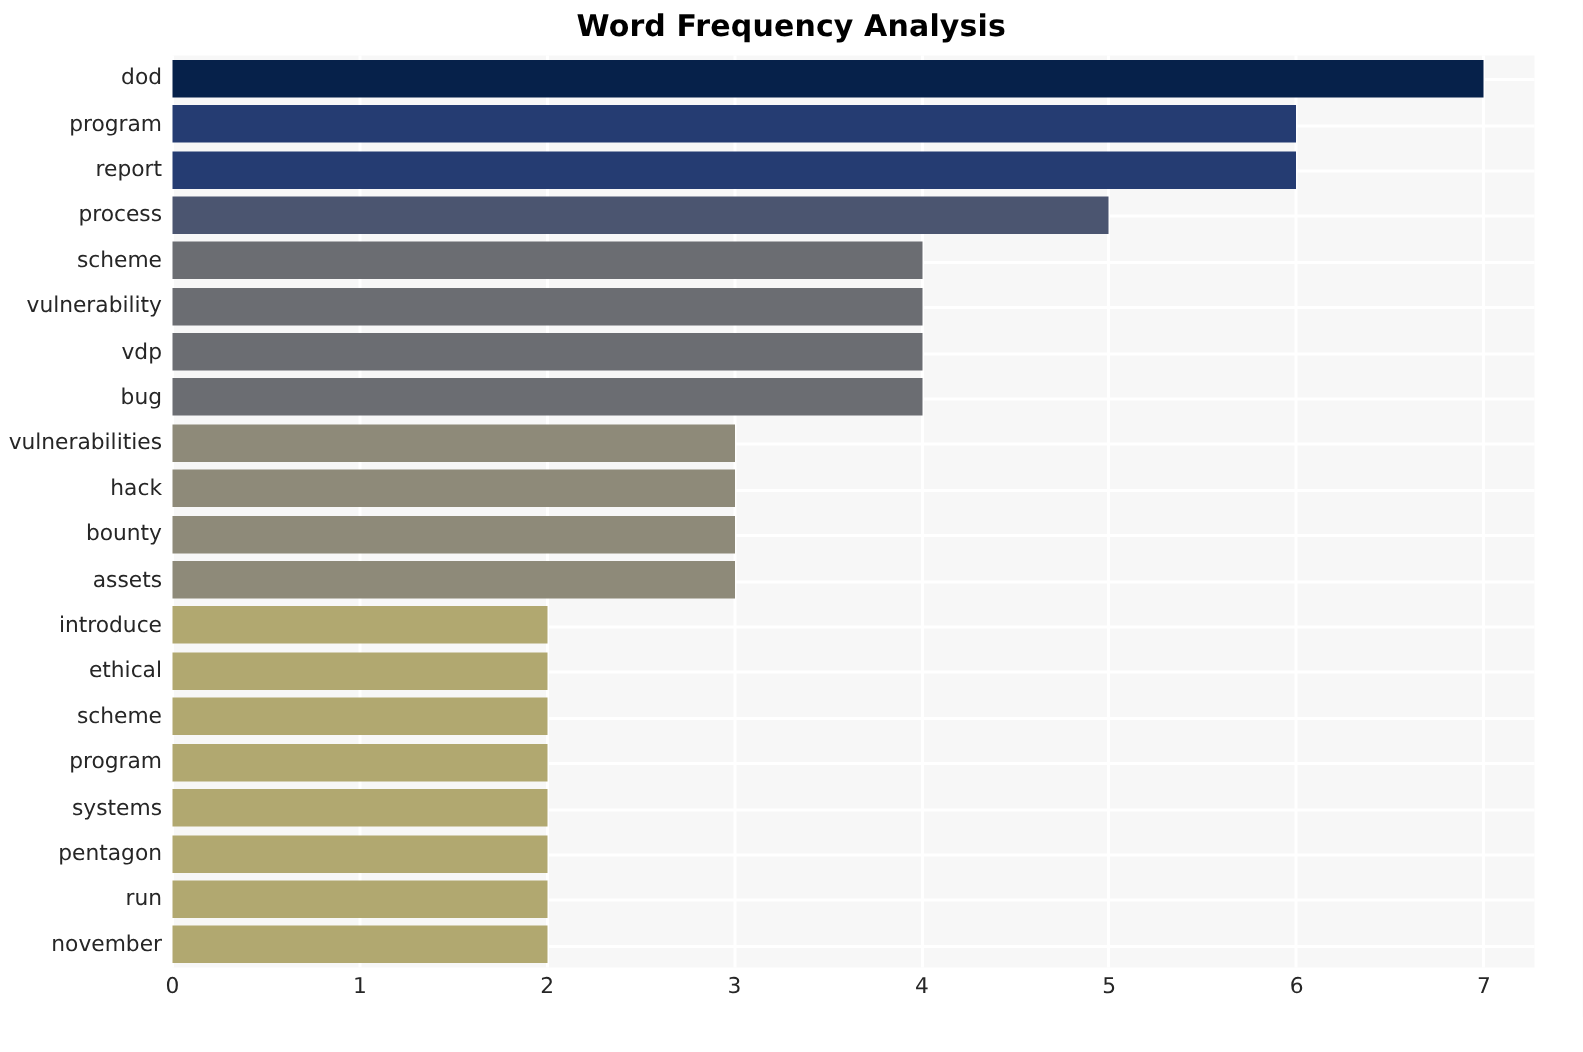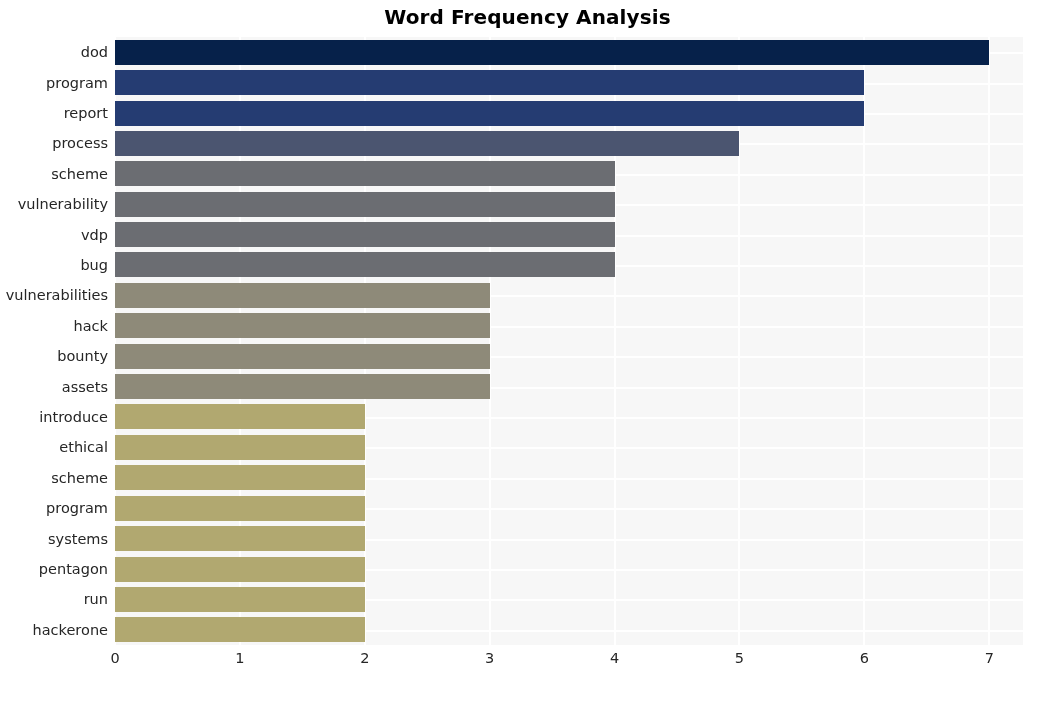--- a/index.html
+++ b/index.html
@@ -192,21 +192,21 @@
       <div class="ytick" style="top: 282px;">hack</div>
       <div class="ytick" style="top: 312px;">bounty</div>
       <div class="ytick" style="top: 343px;">assets</div>
       <div class="ytick" style="top: 373px;">introduce</div>
       <div class="ytick" style="top: 403px;">ethical</div>
       <div class="ytick" style="top: 434px;">scheme</div>
       <div class="ytick" style="top: 464px;">program</div>
       <div class="ytick" style="top: 495px;">systems</div>
       <div class="ytick" style="top: 525px; padding-left: 42px;">pentagon</div>
       <div class="ytick" style="top: 555px;">run</div>
-      <div class="ytick" style="top: 586px;">hackerone</div>
+      <div class="ytick" style="top: 586px;">november</div>
     </div>
 
   <div id="xtick-layer">
       <div class="xtick" style="left: 0px;">0</div>
       <div class="xtick" style="left: 124.897px;">1</div>
       <div class="xtick" style="left: 249.794px;">2</div>
       <div class="xtick" style="left: 374.691px;">3</div>
       <div class="xtick" style="left: 499.587px;">4</div>
       <div class="xtick" style="left: 624.484px;">5</div>
       <div class="xtick" style="left: 749.381px;">6</div>

